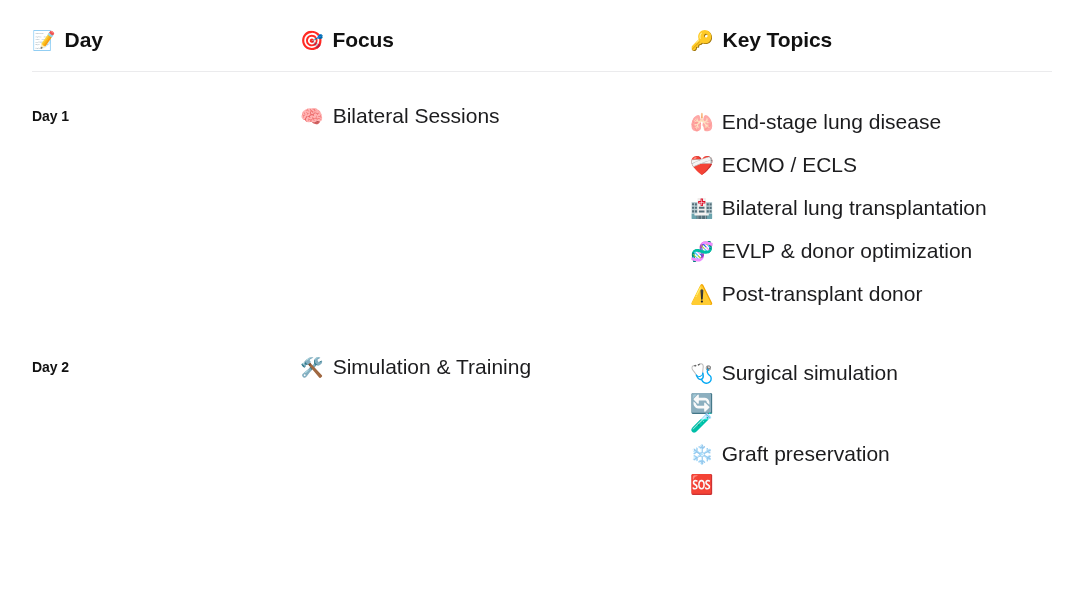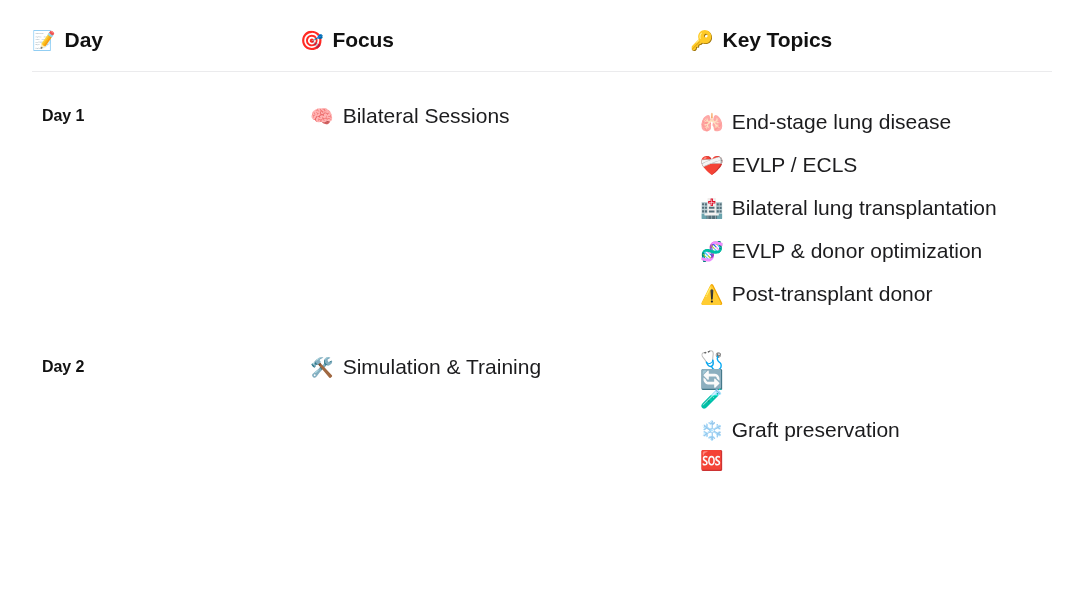--- a/index.html
+++ b/index.html
@@ -65,26 +65,25 @@
   .row {
     display: flex;
     align-items: flex-start;
   }
   .row-day1 { padding-top: 28px; }
   .row-day2 { padding-top: 36px; }
 
   .cell-day {
     width: 268px;
     flex: 0 0 268px;
-    font-size: 16px;
+    font-size: 14px;
     font-weight: bold;
     color: #111111;
     line-height: 32px;
     letter-spacing: -0.1px;
-    margin-left: 10px;
   }
   .cell-focus {
     width: 390px;
     flex: 0 0 390px;
     font-size: 21px;
     color: #1c1c1e;
     line-height: 32px;
     display: flex;
     align-items: baseline;
     white-space: nowrap;
@@ -134,21 +133,21 @@
         <span class="emoji">🧠</span>
         <span>Bilateral Sessions</span>
       </div>
       <div class="cell-topics">
         <div class="topic-line">
           <span class="emoji">🫁</span>
           <span>End-stage lung disease</span>
         </div>
         <div class="topic-line">
           <span class="emoji">❤️‍🩹</span>
-          <span>EVLP / ECLS</span>
+          <span>ECMO / ECLS</span>
         </div>
         <div class="topic-line">
           <span class="emoji">🏥</span>
           <span>Bilateral lung transplantation</span>
         </div>
         <div class="topic-line">
           <span class="emoji">🧬</span>
           <span>EVLP &amp; donor optimization</span>
         </div>
         <div class="topic-line">
@@ -160,20 +159,21 @@
 
     <div class="row row-day2">
       <div class="cell-day">Day 2</div>
       <div class="cell-focus">
         <span class="emoji">🛠️</span>
         <span>Simulation &amp; Training</span>
       </div>
       <div class="cell-topics">
         <div class="topic-line">
           <span class="emoji">🩺</span>
+          <span>Surgical simulation</span>
         </div>
         <div class="topic-line">
           <span class="emoji">🔄</span>
         </div>
         <div class="topic-line">
           <span class="emoji">🧪</span>
         </div>
         <div class="topic-line">
           <span class="emoji">❄️</span>
           <span>Graft preservation</span>

